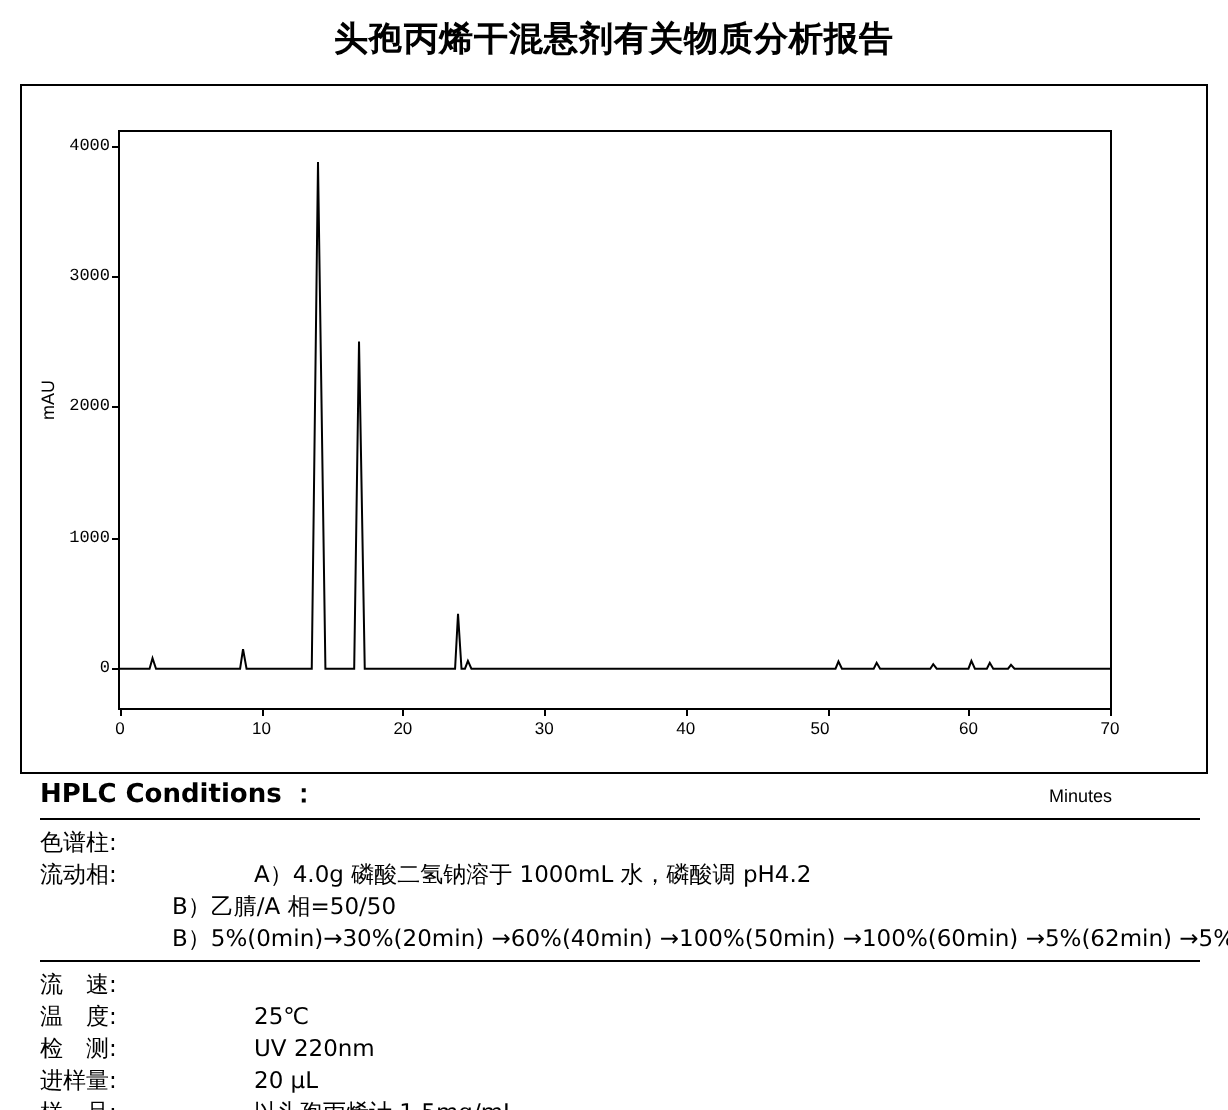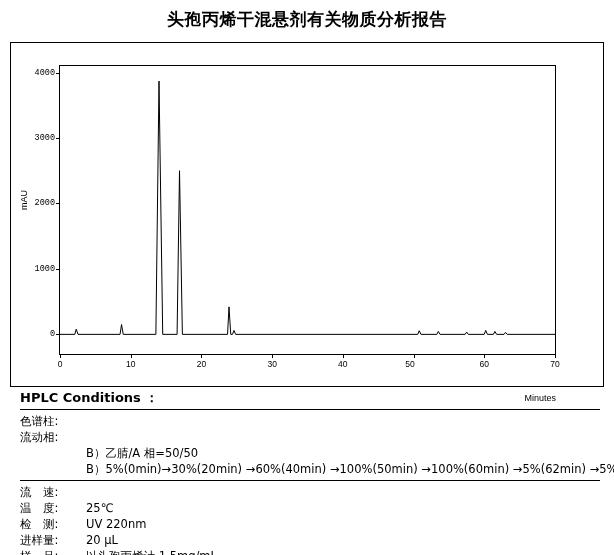--- a/index.html
+++ b/index.html
@@ -118,20 +118,21 @@
     line-height: 16px;
   }
   #conditions .hdr {
     font-weight: bold;
     font-size: 13px;
     margin-bottom: 1px;
   }
   .row {
     display: flex;
     align-items: flex-start;
+    gap: 41px;
   }
   .row .lbl {
     width: 66px;
     flex: 0 0 66px;
     white-space: nowrap;
   }
   .row .val {
     flex: 1 1 auto;
     white-space: nowrap;
   }
@@ -196,20 +197,21 @@
   <div id="conditions">
     <div class="hdr">HPLC Conditions ：</div>
     <div class="sep"></div>
 
     <div class="row">
       <div class="lbl">色谱柱:</div>
     </div>
 
     <div class="row">
       <div class="lbl">流动相:</div>
+      <div class="val">A）4.0g 磷酸二氢钠溶于 1000mL 水，磷酸调 pH4.2</div>
     </div>
 
     <div class="sub-row">B）乙腈/A 相=50/50</div>
     <div class="sub-row">B）5%(0min)→30%(20min) →60%(40min) →100%(50min) →100%(60min) →5%(62min) →5%(70min)</div>
 
     <div class="sep"></div>
 
     <div class="row">
       <div class="lbl">流　速:</div>
     </div>

